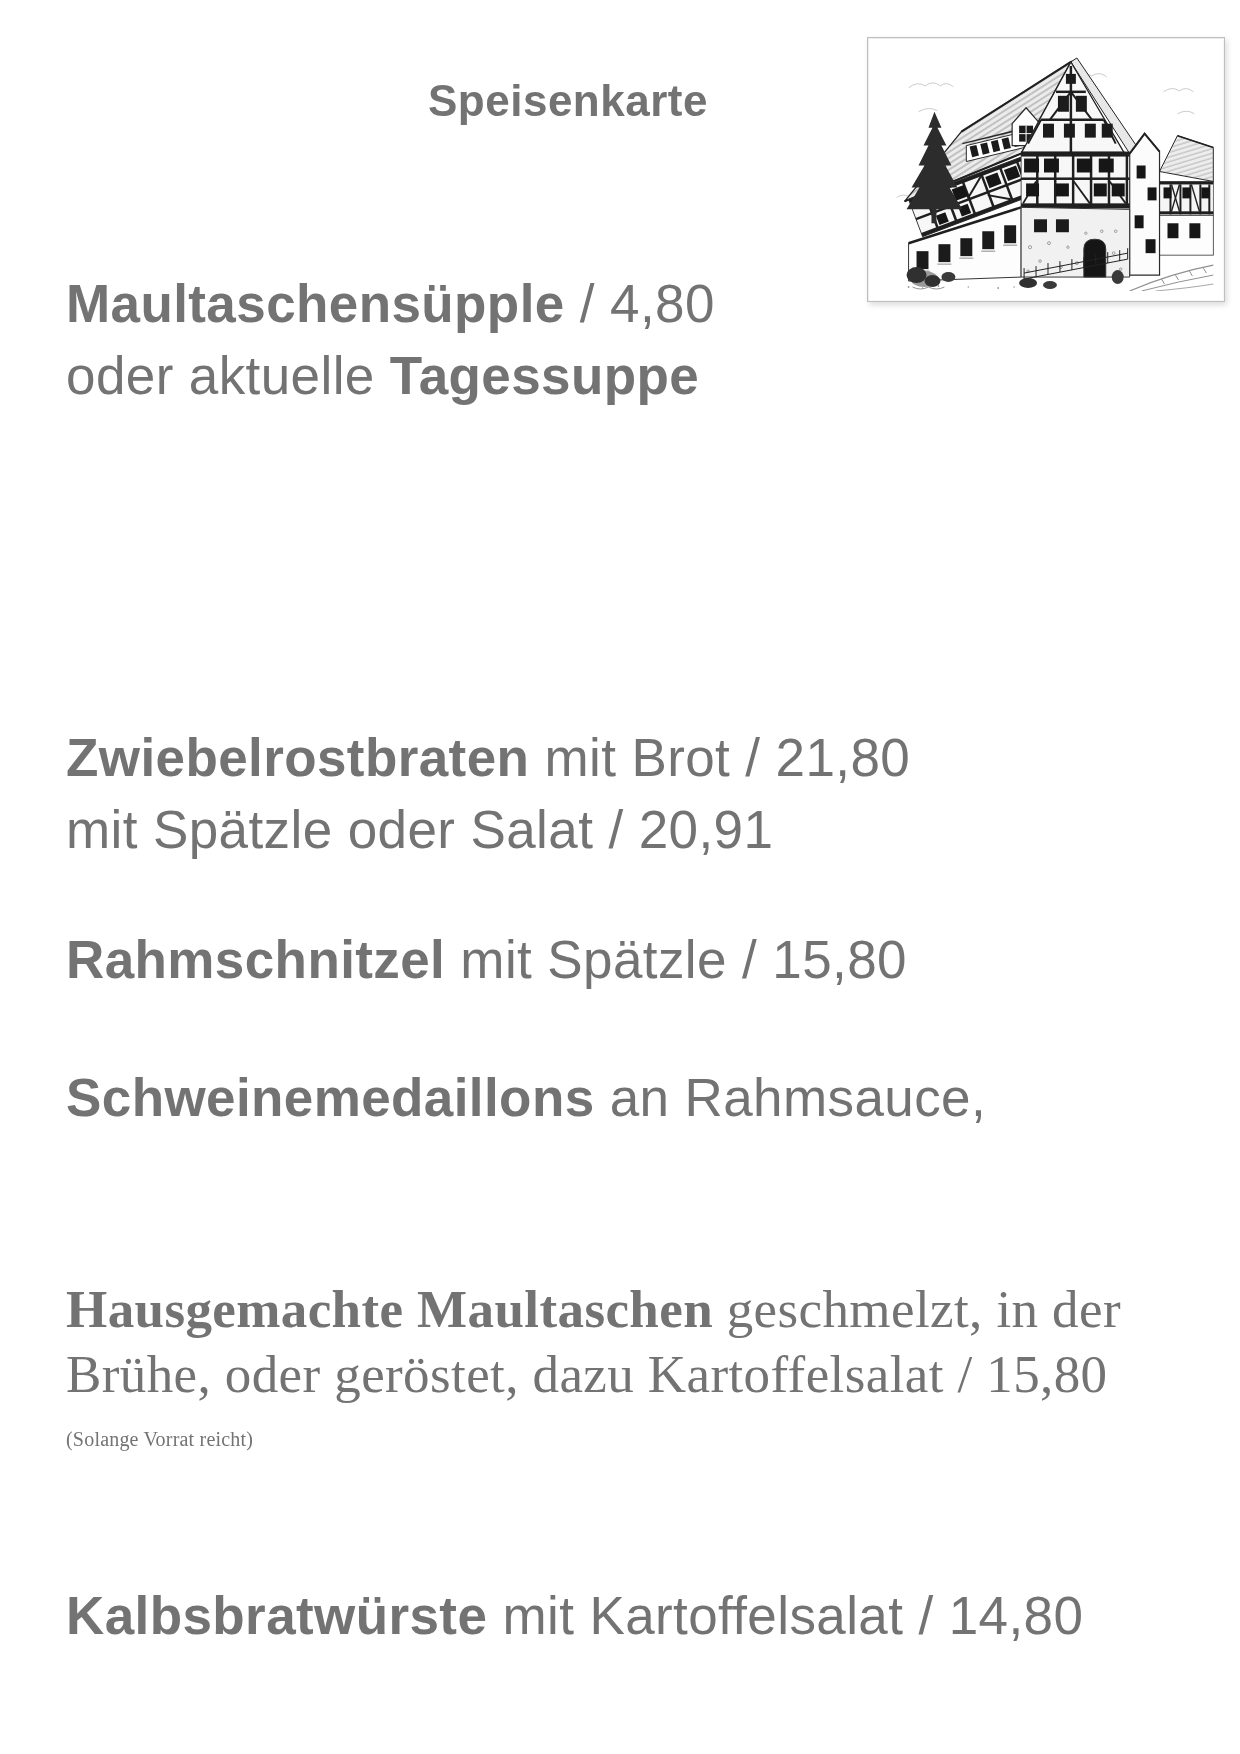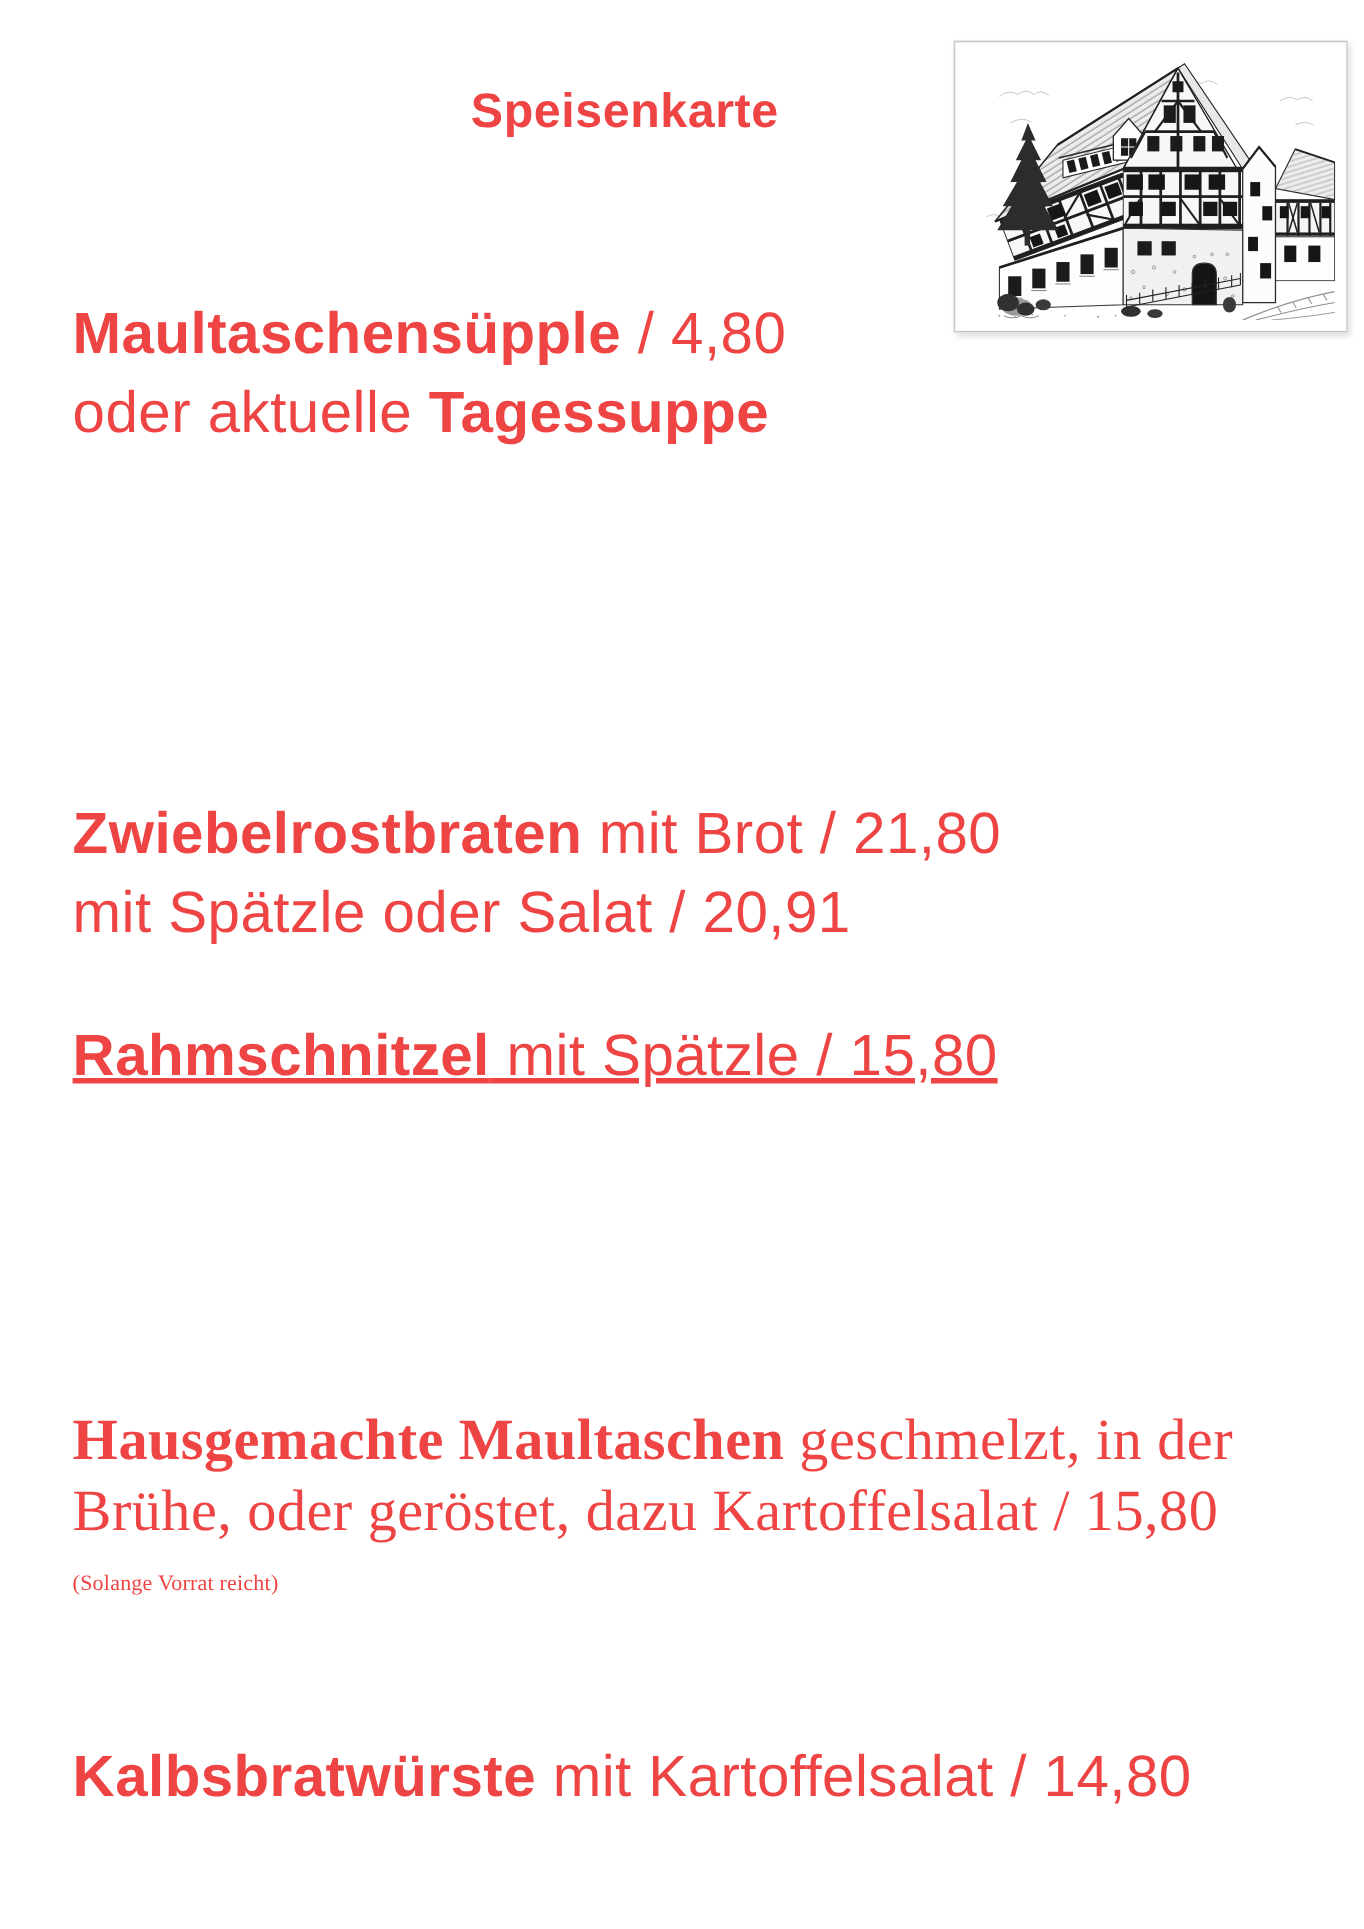--- a/index.html
+++ b/index.html
@@ -1,21 +1,21 @@
 <!DOCTYPE html>
 <html><head>
 <meta charset="utf-8">
 <style>
   html,body{margin:0;padding:0;background:#ffffff;}
   .page{
     position:relative;
     width:1240px;height:1754px;
     background:#ffffff;
     font-family:"Liberation Sans", sans-serif;
-    color:#ef4444;
+    color:#737373;
     overflow:hidden;
   }
   .title{
     position:absolute;
     left:428px;top:76px;
     font-size:44px;
     font-weight:700;
     letter-spacing:0.5px;
     white-space:nowrap;
   }
@@ -28,21 +28,21 @@
     font-size:53px;
     line-height:72px;
     letter-spacing:0.4px;
     white-space:nowrap;
   }
   .b{font-weight:700;}
   .item.tight .line{line-height:65px;}
   .line.note{font-size:20px;line-height:44px;letter-spacing:0.2px;}
   
   .pos-1{top:268px;} .pos-2{top:462px;} .pos-3{top:590px;}
-  .pos-4{top:722px;} .pos-5{top:924px;text-decoration:underline;} .pos-6{top:1062px;}
+  .pos-4{top:722px;} .pos-5{top:924px;} .pos-6{top:1062px;}
   .pos-7{top:1277px;font-family:Liberation Serif, serif;} .pos-8{top:1458px;} .pos-9{top:1580px;}
 
   .illustration-frame{
     position:absolute;
     left:867px;top:37px;
     width:358px;height:265px;
     box-sizing:border-box;
     background:#ffffff;
     border:1px solid #bfbfbf;
     box-shadow: inset 1px 1px 0 #ededed, inset -1px -1px 0 #f7f7f7, 2px 3px 6px rgba(0,0,0,0.14);
@@ -332,20 +332,21 @@
   <div class="item pos-4">
     <div class="line"><span class="b">Zwiebelrostbraten</span><span> mit Brot / 21,80</span></div>
     <div class="line"><span>mit Spätzle oder Salat / 20,91</span></div>
   </div>
 
   <div class="item pos-5">
     <div class="line"><span class="b">Rahmschnitzel</span><span> mit Spätzle / 15,80</span></div>
   </div>
 
   <div class="item pos-6">
+    <div class="line"><span class="b">Schweinemedaillons</span><span> an Rahmsauce,</span></div>
   </div>
 
   <div class="item tight pos-7">
     <div class="line"><span class="b">Hausgemachte Maultaschen</span><span> geschmelzt, in der</span></div>
     <div class="line"><span>Brühe, oder geröstet, dazu Kartoffelsalat / 15,80</span></div>
     <div class="line note"><span>(Solange Vorrat reicht)</span></div>
   </div>
 
 
   <div class="item pos-9">

